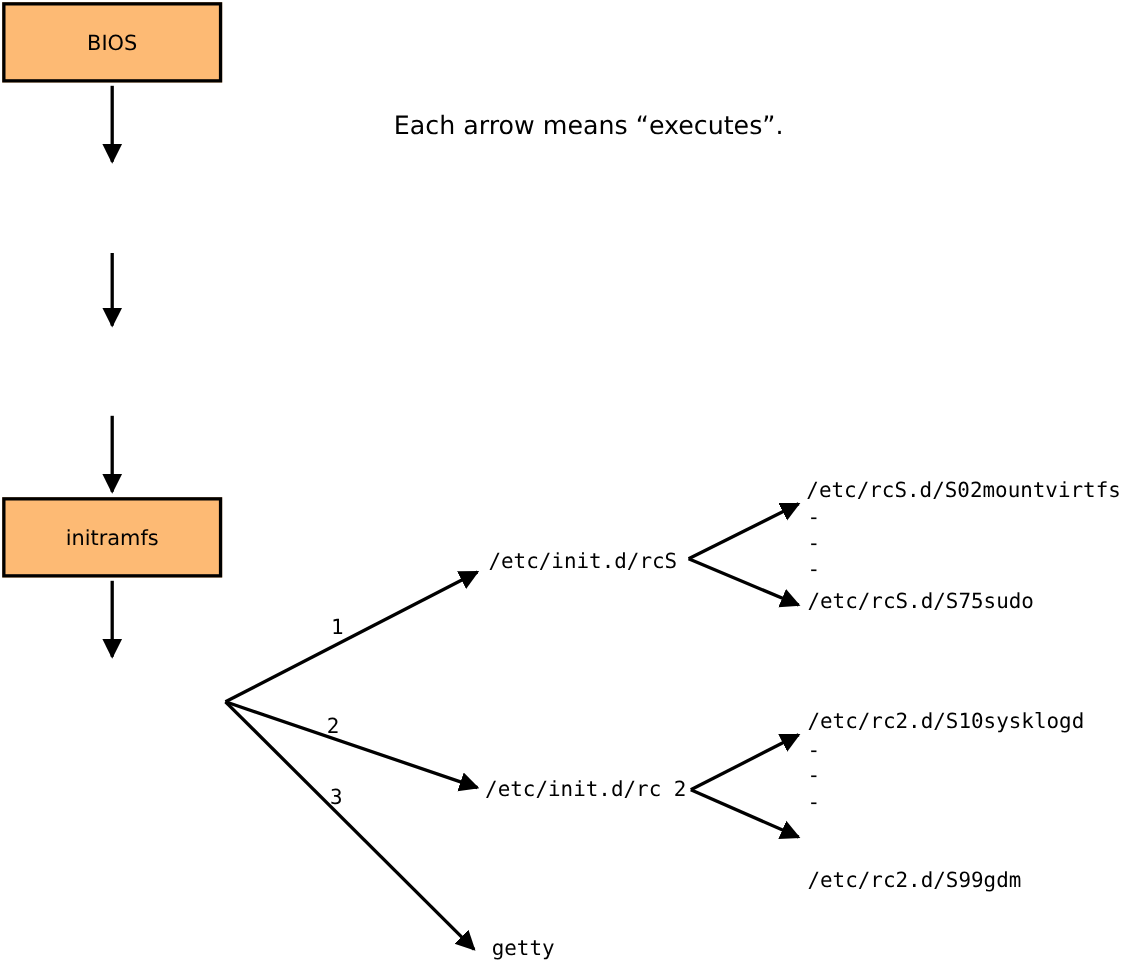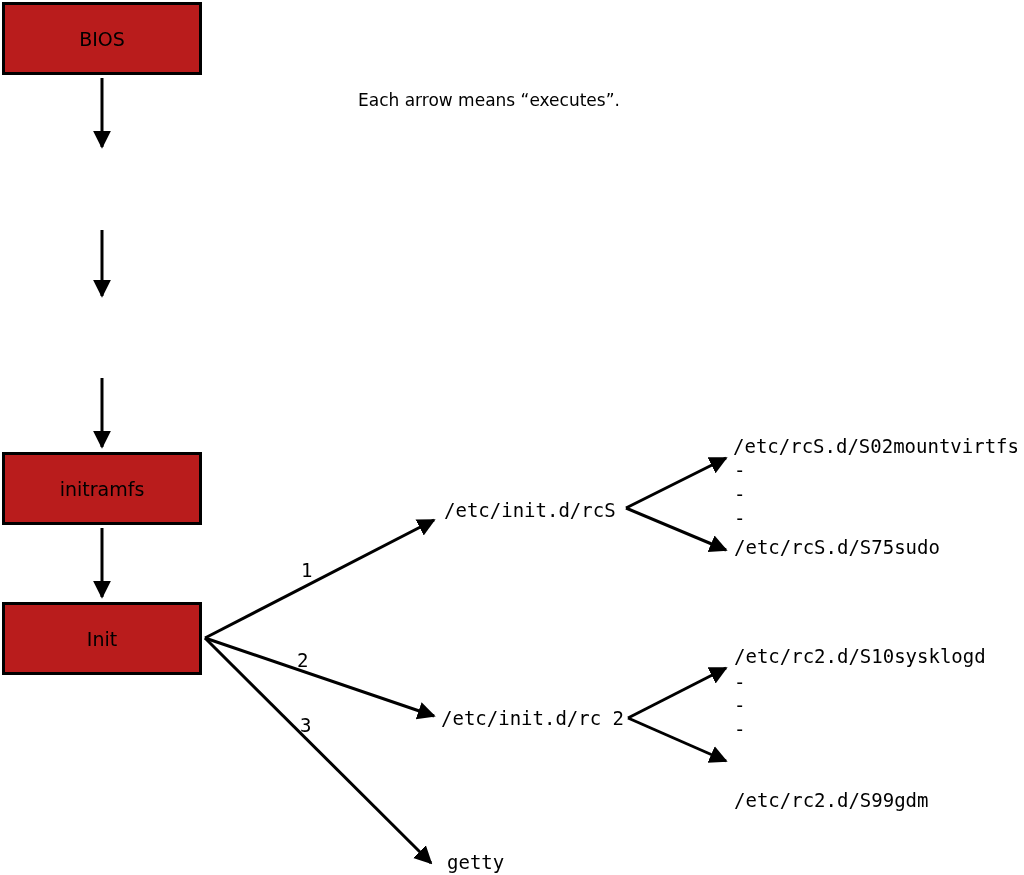--- a/index.html
+++ b/index.html
@@ -9,35 +9,35 @@
     background:#ffffff;
     overflow:hidden;
     font-family:"DejaVu Sans","Liberation Sans",sans-serif;
     color:#000000;
   }
   .wires{position:absolute;left:0;top:0;pointer-events:none;}
   .box{
     position:absolute;
     left:2px;width:194px;height:67px;
     border:3px solid #000000;
-    background:#b91c1c;
+    background:#fdba74;
     display:flex;align-items:center;justify-content:center;
     font-size:19px;
   }
   .mono{
     position:absolute;
     font-family:"DejaVu Sans Mono","Liberation Mono",monospace;
     font-size:19px;
     line-height:22px;
     white-space:pre;
   }
   .caption{
     position:absolute;
-    left:358px;top:90px;
-    font-size:17px;
+    left:358px;top:102px;
+    font-size:23px;
     white-space:pre;
     text-align:center;
   }
   .branch-num{
     position:absolute;
     font-family:"DejaVu Sans Mono","Liberation Mono",monospace;
     font-size:19px;line-height:22px;
   }
 </style>
 </head>
@@ -68,23 +68,20 @@
       <line x1="628" y1="718" x2="726" y2="761" marker-end="url(#ah)"></line>
     </g>
   </svg>
 
   <div class="box" style="top:2px">
       <span>BIOS</span>
     </div>
   <div class="box" style="top:452px">
       <span>initramfs</span>
     </div>
-  <div class="box" style="top:602px">
-      <span>Init</span>
-    </div>
 
   <div class="caption">Each arrow means “executes”.</div>
 
   <div class="branch-num" style="left:301px;top:559px">1</div>
   <div class="branch-num" style="left:297px;top:649px">2</div>
   <div class="branch-num" style="left:300px;top:714px">3</div>
 
   <div class="mono" style="left:444px;top:499px">/etc/init.d/rcS</div>
   <div class="mono" style="left:441px;top:707px">/etc/init.d/rc 2</div>
   <div class="mono" style="left:447px;top:851px">getty</div>

